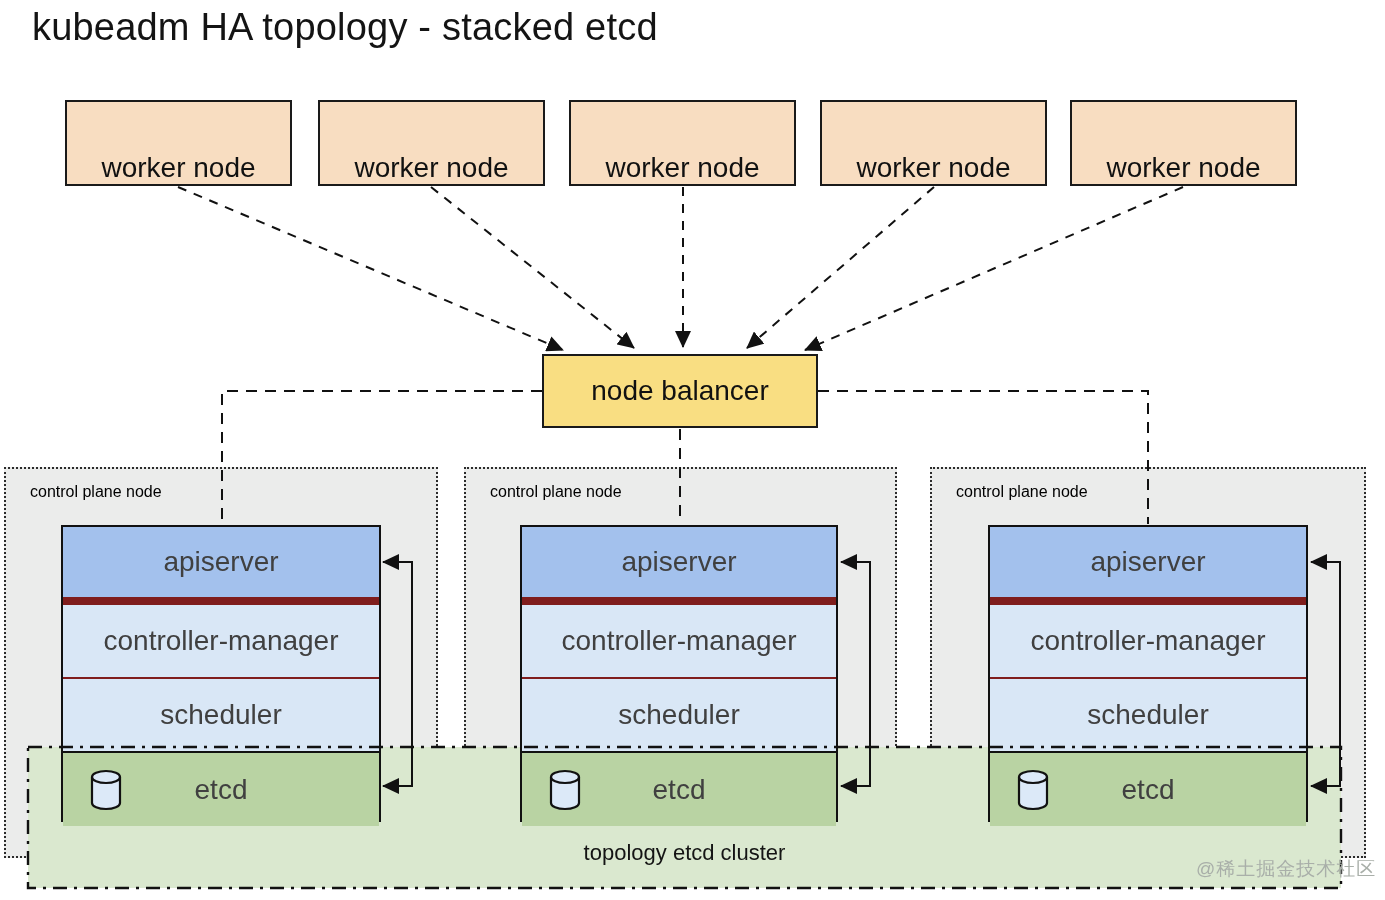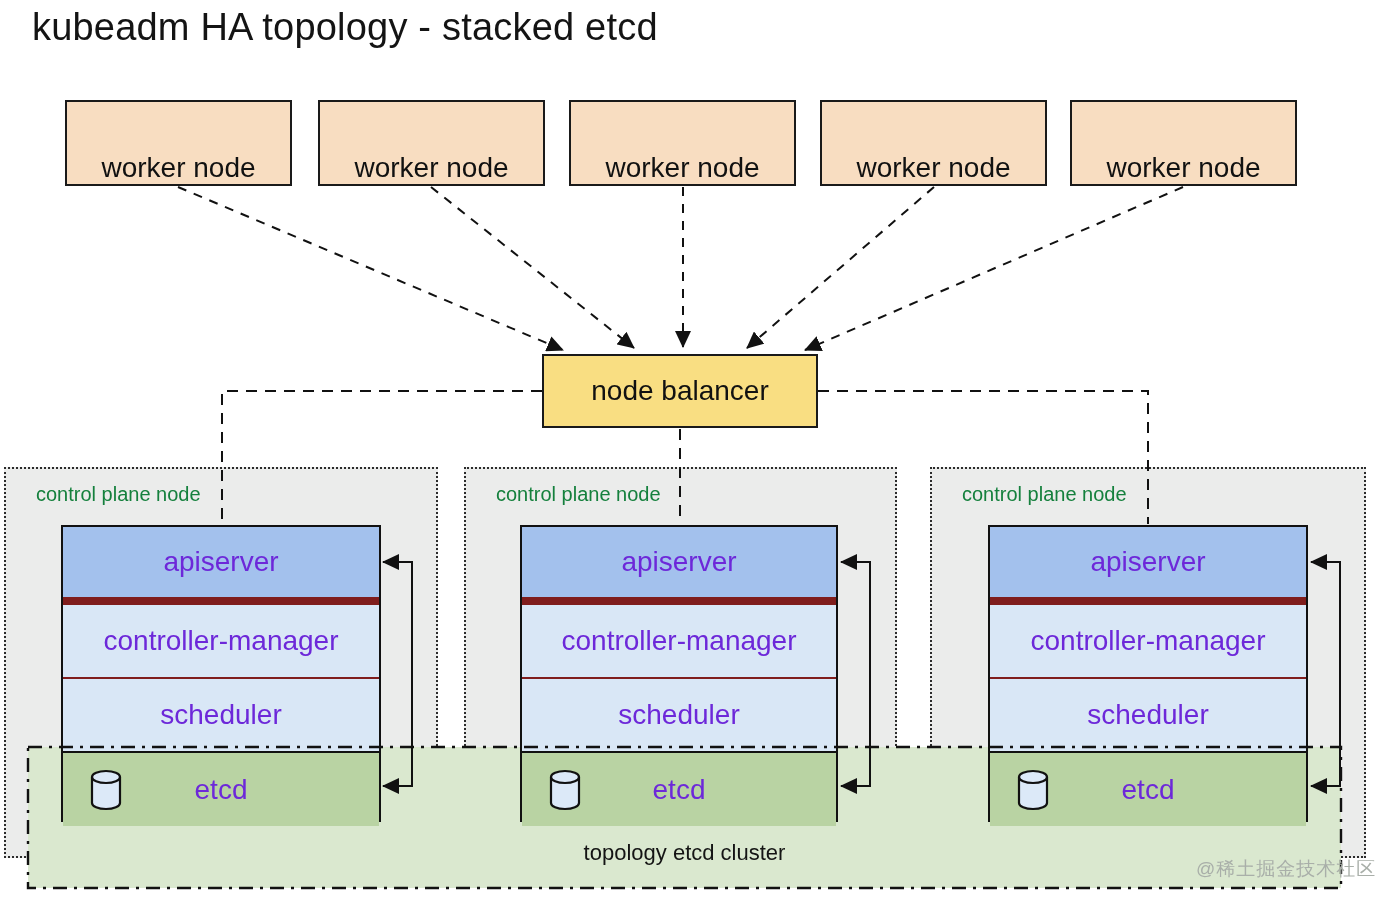--- a/index.html
+++ b/index.html
@@ -12,28 +12,28 @@
   .worker{top:100px;width:227px;height:86px;background:var(--worker_fill);
           border:2px solid #1a1a1a;display:flex;align-items:flex-end;justify-content:center;
           font-size:28px;z-index:3;}
 
   .lb{left:542px;top:354px;width:276px;height:74px;background:var(--lb_fill);
       border:2px solid #1a1a1a;display:flex;align-items:center;justify-content:center;
       font-size:28px;z-index:3;}
 
   .cp{top:467px;height:391px;background:var(--cp_fill);
       border:2px dotted #2b2b2b;z-index:1;}
-  .cp-label{position:absolute;left:30px;top:14px;font-size:20px;color:#15803d;}
+  .cp-label{position:absolute;left:24px;top:14px;font-size:16px;color:#000000;}
 
   .band{left:28px;top:747px;width:1313px;height:141px;background:var(--band_fill);z-index:2;}
   .band-label{position:absolute;left:0;right:0;top:93px;text-align:center;font-size:22px;color:#141414;}
 
   .stack{top:525px;width:320px;height:297px;border:2px solid #111;z-index:3;background:transparent;}
   .row{position:relative;display:flex;align-items:center;justify-content:center;
-       font-size:28px;color:#6d28d9;}
+       font-size:28px;color:#404040;}
   .row.r1{height:70px;background:var(--apiserver_fill);}
   .row.r2{height:72px;background:var(--component_fill);border-top:8px solid #7f1d1d;}
   .row.r3{height:72px;background:var(--component_fill);border-top:2px solid #7f1d1d;}
   .row.r4{height:73px;background:var(--etcd_fill);border-top:2px solid #111;}
   .db-icon{position:absolute;left:26px;top:50%;transform:translateY(-50%);width:34px;height:42px;}
 
   .overlay{left:0;top:0;width:1385px;height:900px;z-index:5;pointer-events:none;}
 
   .watermark{left:1196px;top:856px;font-size:19px;color:var(--watermark);z-index:6;letter-spacing:1px;}
 </style>

